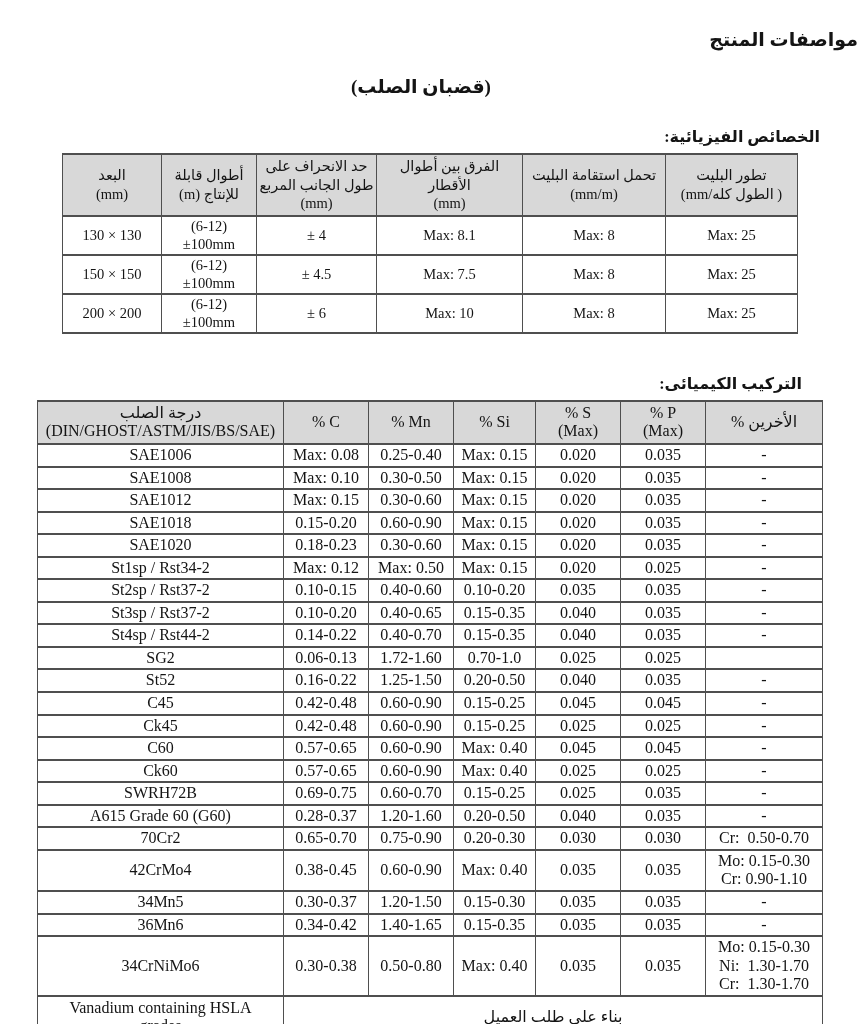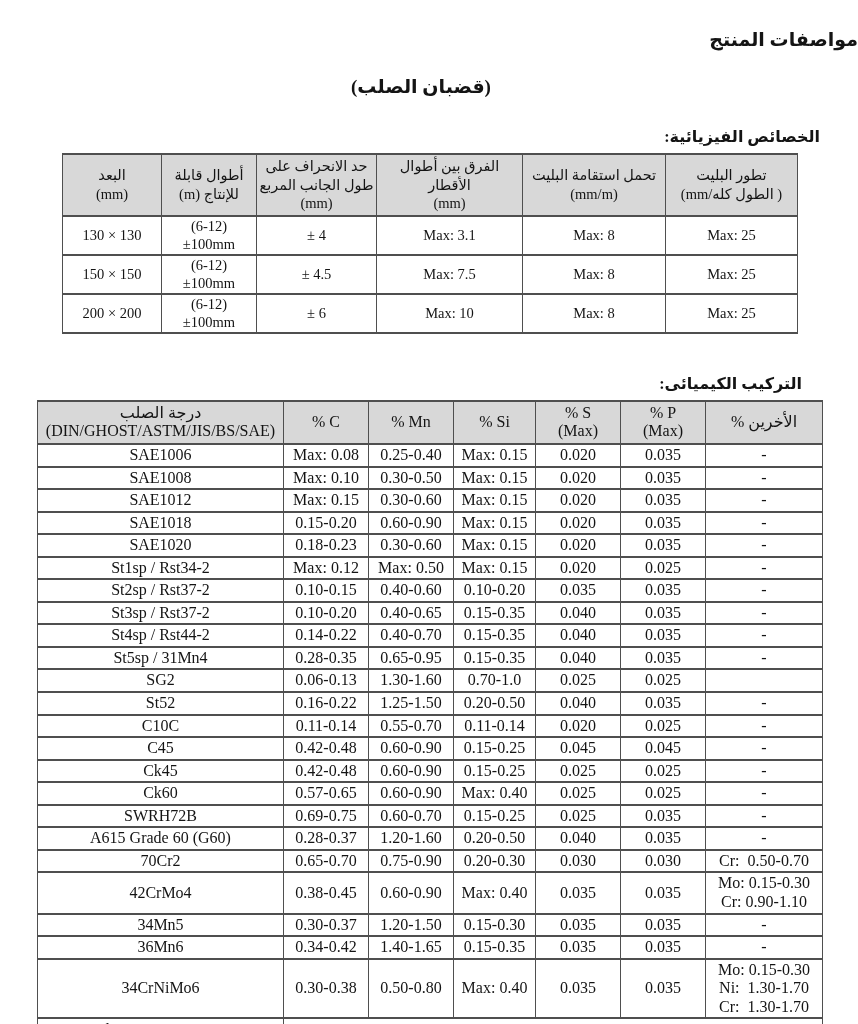--- a/index.html
+++ b/index.html
@@ -115,21 +115,21 @@
         </tr>
       </thead>
     <tbody>
         <tr>
           <td dir="auto">130 × 130</td>
           <td>
             <div class="cell-line" dir="auto">(6-12)</div>
             <div class="cell-line" dir="auto">±100mm</div>
           </td>
           <td dir="auto">± 4</td>
-          <td dir="auto">Max: 3.1</td>
+          <td dir="auto">Max: 8.1</td>
           <td dir="auto">Max: 8</td>
           <td dir="auto">Max: 25</td>
         </tr>
         <tr>
           <td dir="auto">150 × 150</td>
           <td>
             <div class="cell-line" dir="auto">(6-12)</div>
             <div class="cell-line" dir="auto">±100mm</div>
           </td>
           <td dir="auto">± 4.5</td>
@@ -259,71 +259,62 @@
         <tr>
           <td dir="auto">St4sp / Rst44-2</td>
           <td dir="auto">0.14-0.22</td>
           <td dir="auto">0.40-0.70</td>
           <td dir="auto">0.15-0.35</td>
           <td dir="auto">0.040</td>
           <td dir="auto">0.035</td>
           <td dir="auto">-</td>
         </tr>
         <tr>
-          <td dir="auto">St5sp / 31Mn4</td>
-          <td dir="auto">0.28-0.35</td>
-          <td dir="auto">0.65-0.95</td>
-          <td dir="auto">0.15-0.35</td>
-          <td dir="auto">0.040</td>
-          <td dir="auto">0.035</td>
-          <td dir="auto">-</td>
-        </tr>
-        <tr>
           <td dir="auto">SG2</td>
           <td dir="auto">0.06-0.13</td>
-          <td dir="auto">1.30-1.60</td>
+          <td dir="auto">1.72-1.60</td>
           <td dir="auto">0.70-1.0</td>
           <td dir="auto">0.025</td>
           <td dir="auto">0.025</td>
           <td dir="auto"></td>
         </tr>
         <tr>
           <td dir="auto">St52</td>
           <td dir="auto">0.16-0.22</td>
           <td dir="auto">1.25-1.50</td>
           <td dir="auto">0.20-0.50</td>
           <td dir="auto">0.040</td>
           <td dir="auto">0.035</td>
           <td dir="auto">-</td>
         </tr>
         <tr>
-          <td dir="auto">C10C</td>
-          <td dir="auto">0.11-0.14</td>
-          <td dir="auto">0.55-0.70</td>
-          <td dir="auto">0.11-0.14</td>
-          <td dir="auto">0.020</td>
-          <td dir="auto">0.025</td>
-          <td dir="auto">-</td>
-        </tr>
-        <tr>
           <td dir="auto">C45</td>
           <td dir="auto">0.42-0.48</td>
           <td dir="auto">0.60-0.90</td>
           <td dir="auto">0.15-0.25</td>
           <td dir="auto">0.045</td>
           <td dir="auto">0.045</td>
           <td dir="auto">-</td>
         </tr>
         <tr>
           <td dir="auto">Ck45</td>
           <td dir="auto">0.42-0.48</td>
           <td dir="auto">0.60-0.90</td>
           <td dir="auto">0.15-0.25</td>
           <td dir="auto">0.025</td>
           <td dir="auto">0.025</td>
+          <td dir="auto">-</td>
+        </tr>
+        <tr>
+          <td dir="auto">C60</td>
+          <td dir="auto">0.57-0.65</td>
+          <td dir="auto">0.60-0.90</td>
+          <td dir="auto">Max: 0.40</td>
+          <td dir="auto">0.045</td>
+          <td dir="auto">0.045</td>
           <td dir="auto">-</td>
         </tr>
         <tr>
           <td dir="auto">Ck60</td>
           <td dir="auto">0.57-0.65</td>
           <td dir="auto">0.60-0.90</td>
           <td dir="auto">Max: 0.40</td>
           <td dir="auto">0.025</td>
           <td dir="auto">0.025</td>
           <td dir="auto">-</td>

